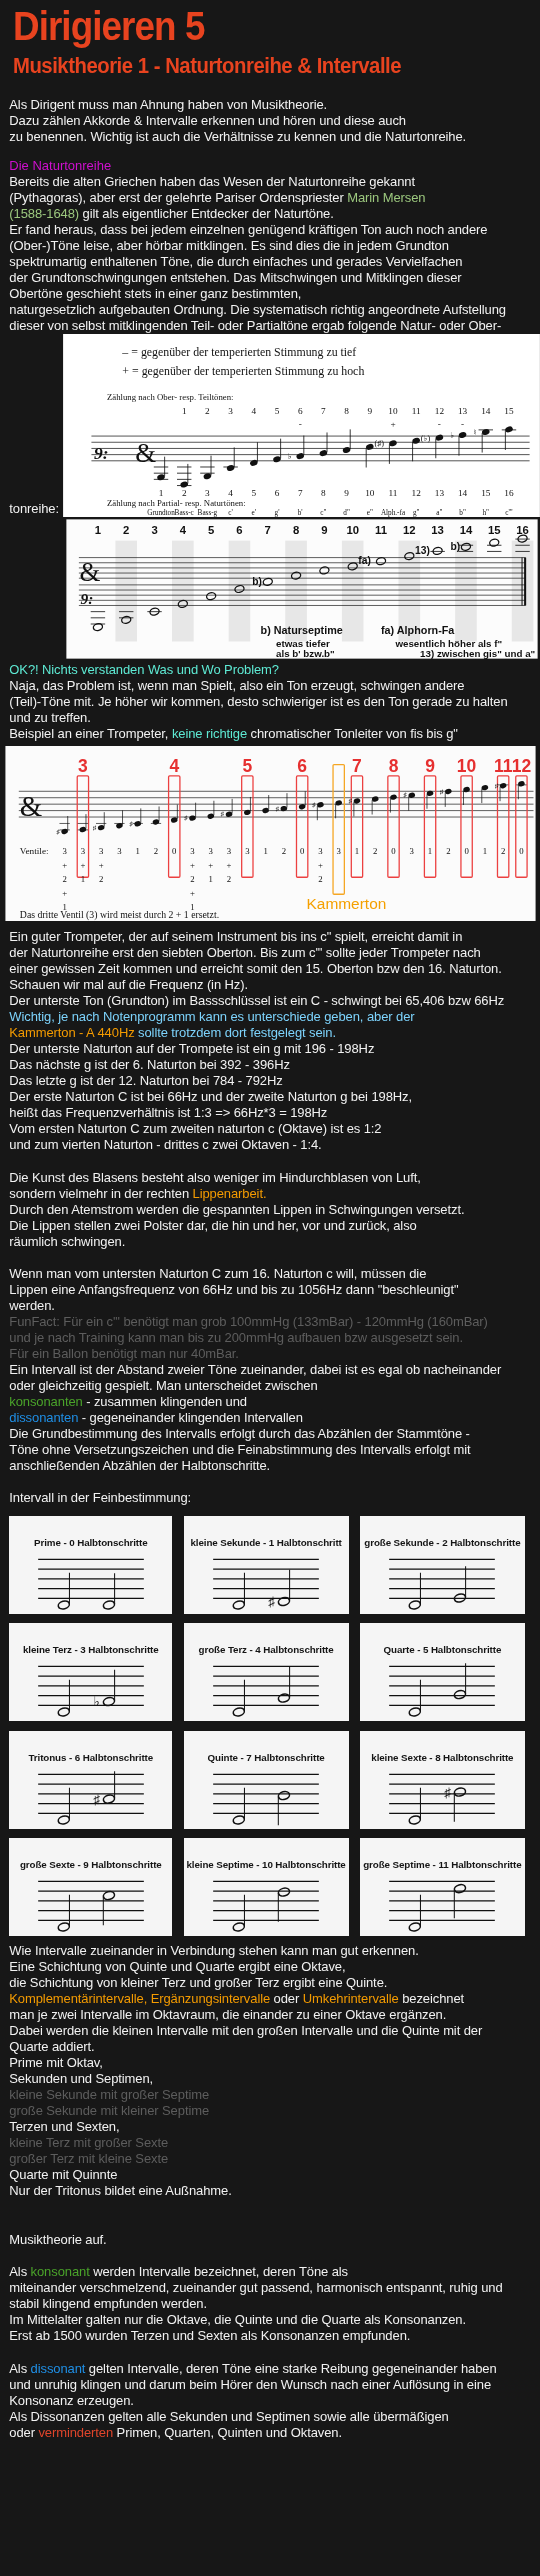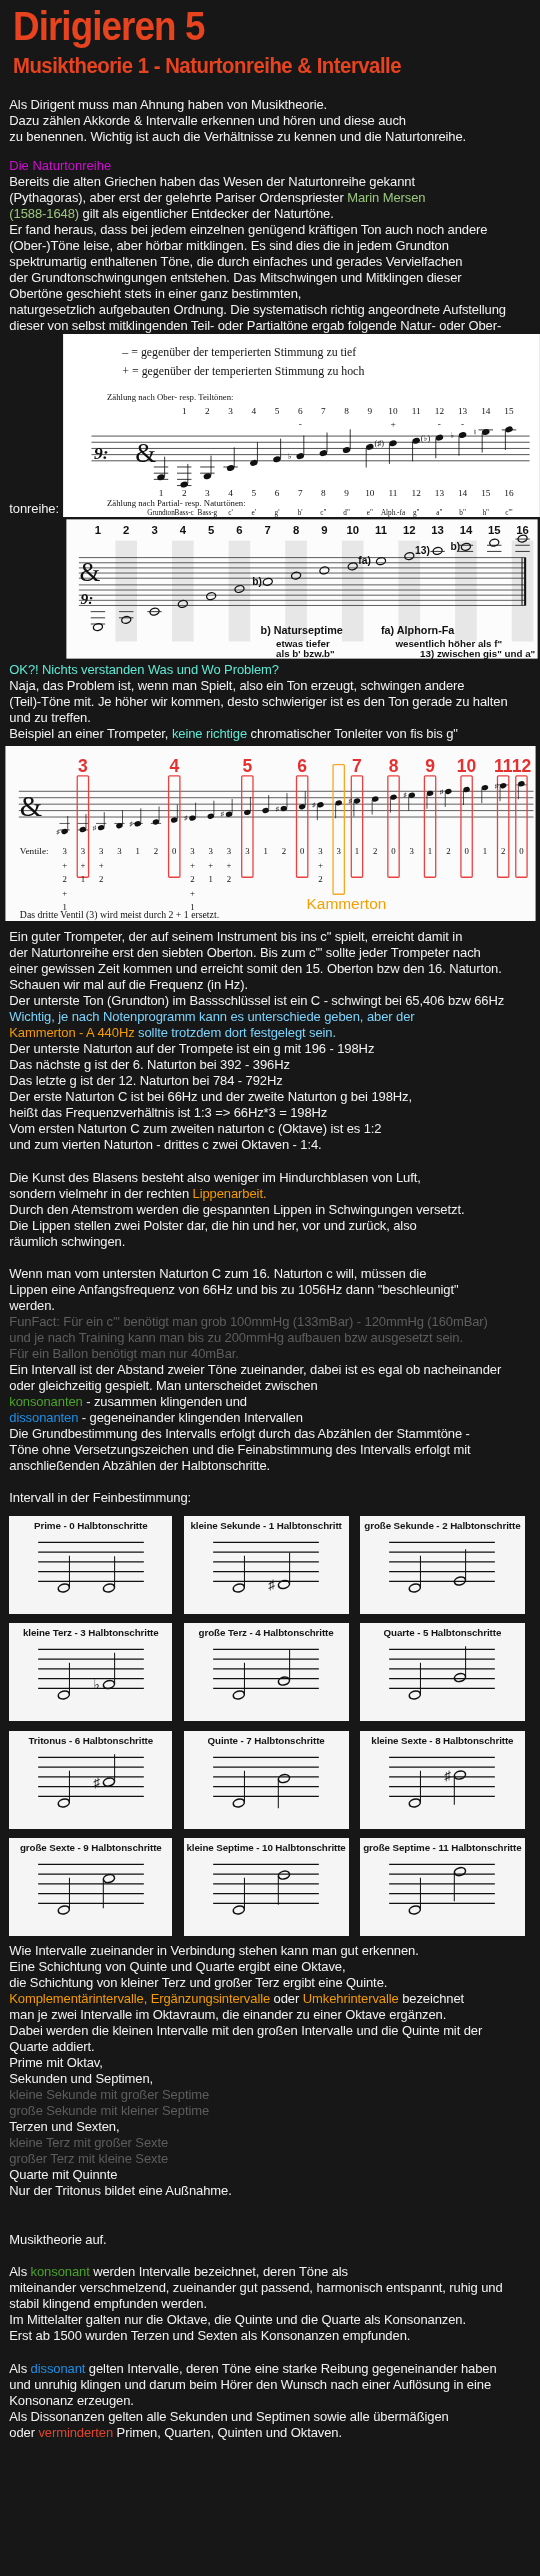--- a/index.html
+++ b/index.html
@@ -22,21 +22,21 @@
   #image2{margin:1.5px 0 0 66px;}
   #after-images{margin-top:3.1px}
   #image3{margin:4.1px 0 0 5.2px;}
   #trumpet-para{margin-top:8.2px}
   #blasen{margin-top:16.5px}
   #lippen{margin-top:16.5px}
   #intervalle-heading{margin-top:17.5px}
   #fein-label{margin:15.5px 0 10.3px 9.3px}
   #interval-grid{display:grid;grid-template-columns:163px 165px 165px;column-gap:11.3px;row-gap:9.3px;margin-left:9.3px;}
   .card{background:#f5f5f5;height:98px;overflow:hidden;}
-  .card-title{font-size:9.8px;font-weight:bold;color:#151515;text-align:center;padding-top:5px;
+  .card-title{font-size:9.8px;font-weight:bold;color:#151515;text-align:center;padding-top:22px;
               white-space:nowrap;letter-spacing:-0.1px;line-height:10.8px;}
   .card svg{display:block;margin:3.1px auto 0;}
   #komplementaer{margin-top:7.2px}
   #sachverhalt,#konsonant,#dissonant,#dissklaenge,#atonale{margin-top:16.5px}
 </style>
 </head>
 <body>
 
 <div class="page">
   <h1>Dirigieren 5</h1>

